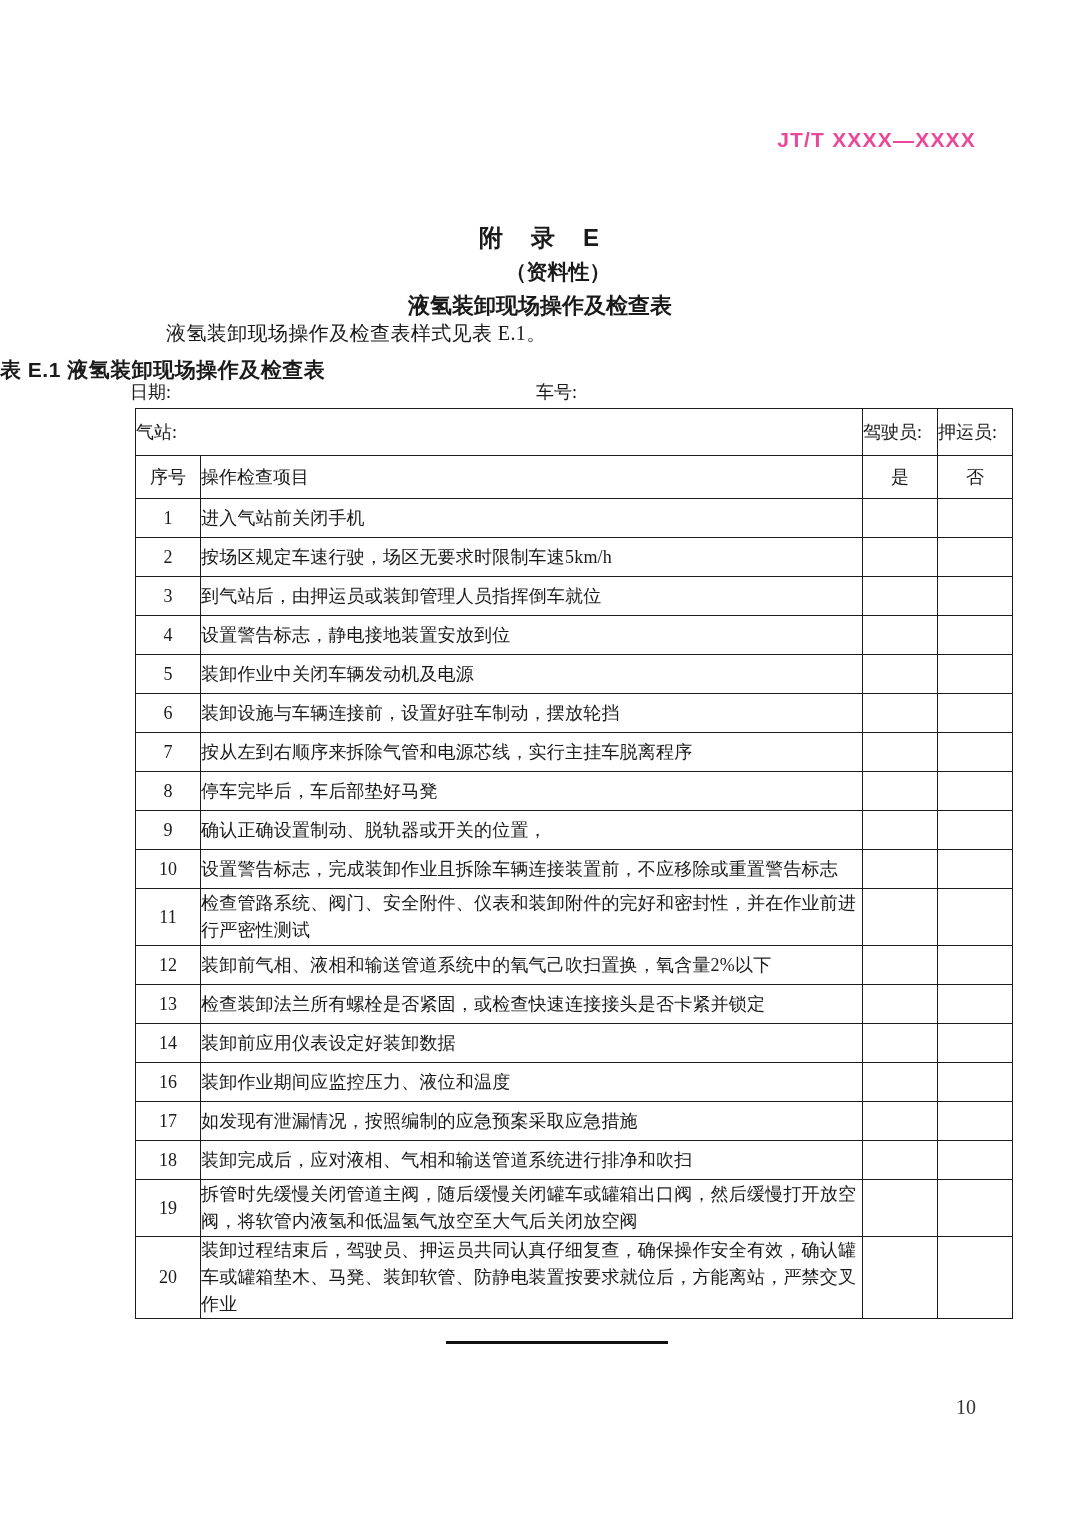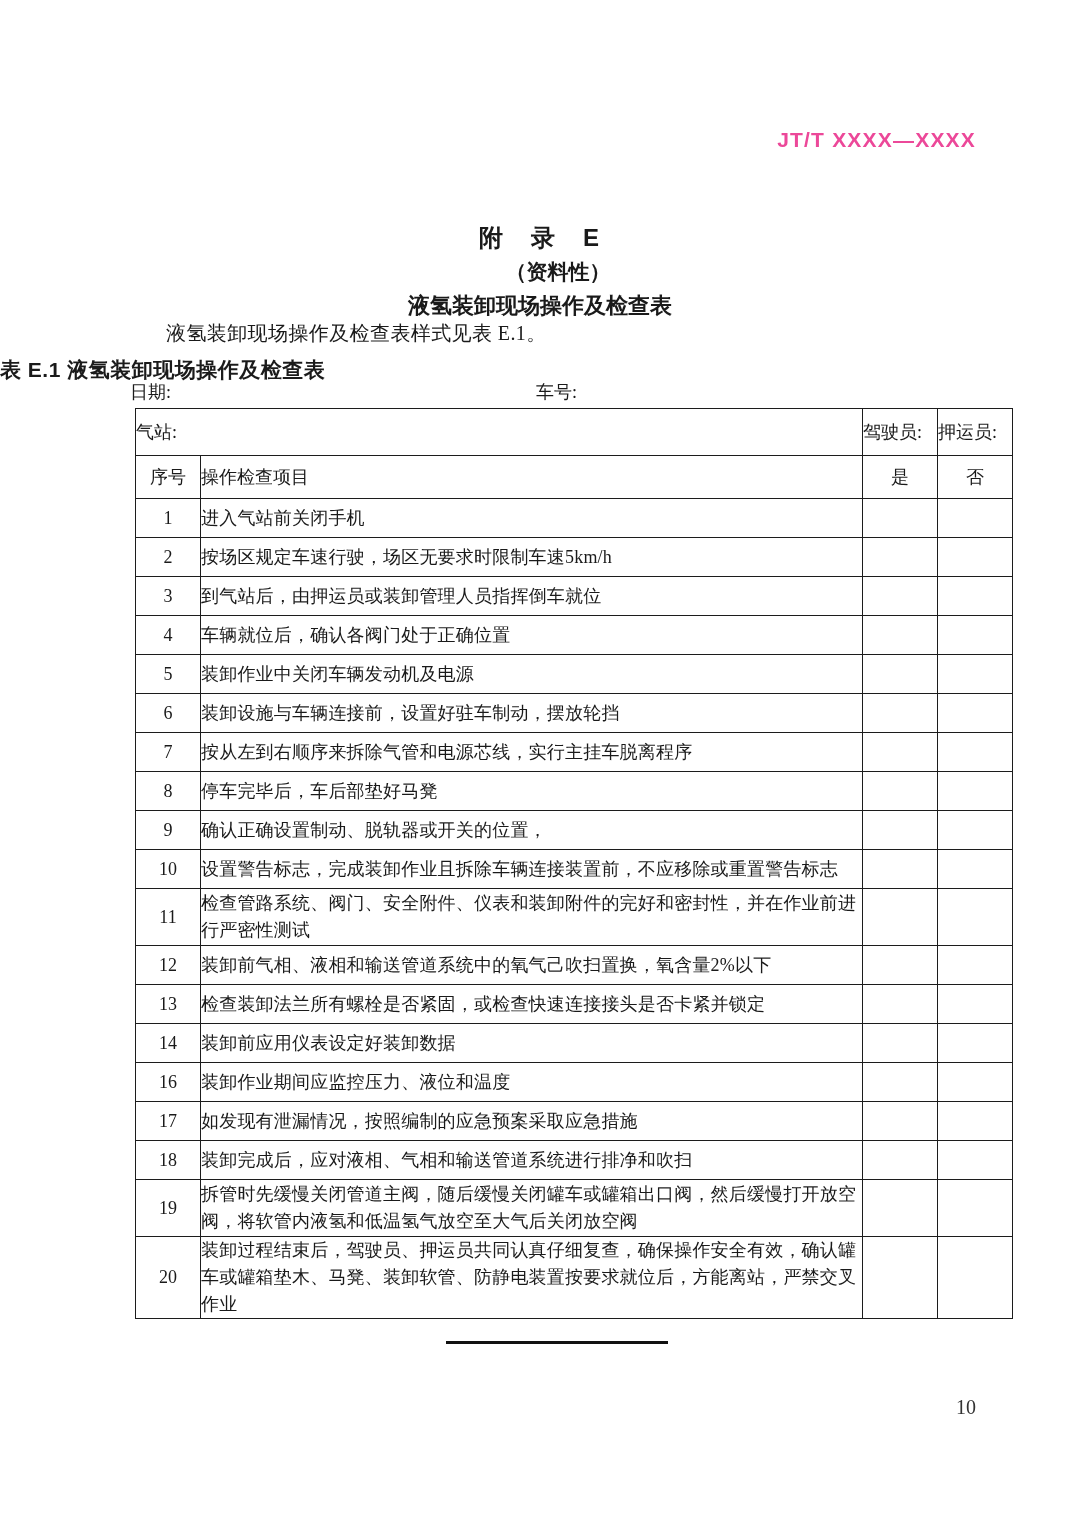--- a/index.html
+++ b/index.html
@@ -234,21 +234,21 @@
           <td class="c-mark"></td>
         </tr>
         <tr class="r1">
           <td class="c-no">3</td>
           <td class="c-item">到气站后，由押运员或装卸管理人员指挥倒车就位</td>
           <td class="c-mark"></td>
           <td class="c-mark"></td>
         </tr>
         <tr class="r1">
           <td class="c-no">4</td>
-          <td class="c-item">车辆就位后，确认各阀门处于正确位置</td>
+          <td class="c-item">设置警告标志，静电接地装置安放到位</td>
           <td class="c-mark"></td>
           <td class="c-mark"></td>
         </tr>
         <tr class="r1">
           <td class="c-no">5</td>
           <td class="c-item">装卸作业中关闭车辆发动机及电源</td>
           <td class="c-mark"></td>
           <td class="c-mark"></td>
         </tr>
         <tr class="r1">

